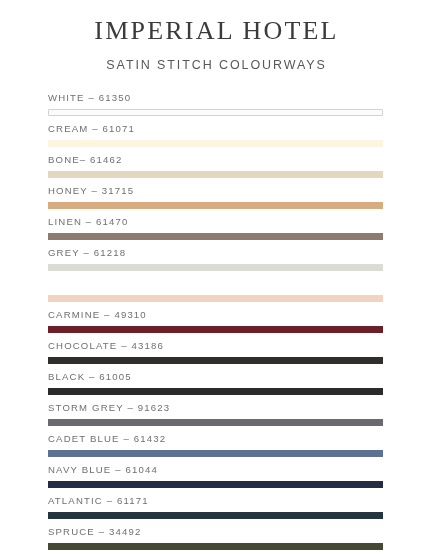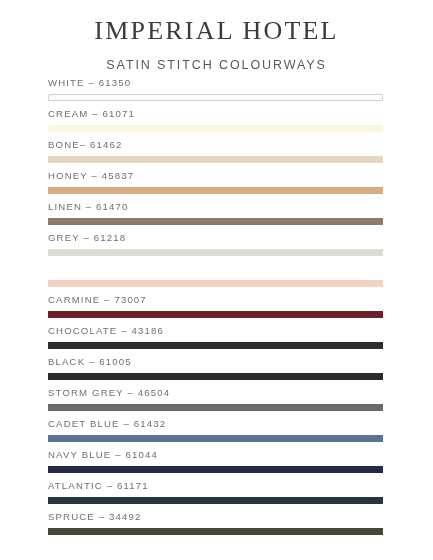--- a/index.html
+++ b/index.html
@@ -42,21 +42,21 @@
     font-size: 12.5px;
     line-height: 15px;
     font-weight: 400;
     letter-spacing: 1.9px;
     color: #58585b;
     white-space: nowrap;
   }
 
   
   .list {
-    margin-top: 2px;
+    margin-top: 17px;
     padding: 0 50px 0 48px;
   }
   .row {
     height: 31px;
     position: relative;
   }
   .row-label {
     font-size: 9.6px;
     line-height: 12px;
     letter-spacing: 1.15px;
@@ -105,21 +105,21 @@
           <div class="swatch" style="background: rgb(250, 246, 223);"></div>
         </div>
       </div>
       <div class="row">
         <div class="row-label">BONE– 61462</div>
         <div class="swatch-wrap">
           <div class="swatch" style="background: rgb(227, 215, 194);"></div>
         </div>
       </div>
       <div class="row">
-        <div class="row-label">HONEY – 45837</div>
+        <div class="row-label">HONEY – 31715</div>
         <div class="swatch-wrap">
           <div class="swatch" style="background: rgb(215, 172, 128);"></div>
         </div>
       </div>
       <div class="row">
         <div class="row-label">LINEN – 61470</div>
         <div class="swatch-wrap">
           <div class="swatch" style="background: rgb(141, 124, 109);"></div>
         </div>
       </div>
@@ -128,39 +128,39 @@
         <div class="swatch-wrap">
           <div class="swatch" style="background: rgb(220, 220, 214);"></div>
         </div>
       </div>
       <div class="row">
         <div class="swatch-wrap">
           <div class="swatch" style="background: rgb(242, 211, 193);"></div>
         </div>
       </div>
       <div class="row">
-        <div class="row-label">CARMINE – 73007</div>
+        <div class="row-label">CARMINE – 49310</div>
         <div class="swatch-wrap">
           <div class="swatch" style="background: rgb(107, 31, 43);"></div>
         </div>
       </div>
       <div class="row">
         <div class="row-label">CHOCOLATE – 43186</div>
         <div class="swatch-wrap">
           <div class="swatch" style="background: rgb(47, 46, 44);"></div>
         </div>
       </div>
       <div class="row">
         <div class="row-label">BLACK – 61005</div>
         <div class="swatch-wrap">
           <div class="swatch" style="background: rgb(43, 43, 43);"></div>
         </div>
       </div>
       <div class="row">
-        <div class="row-label">STORM GREY – 46504</div>
+        <div class="row-label">STORM GREY – 91623</div>
         <div class="swatch-wrap">
           <div class="swatch" style="background: rgb(106, 106, 110);"></div>
         </div>
       </div>
       <div class="row">
         <div class="row-label">CADET BLUE – 61432</div>
         <div class="swatch-wrap">
           <div class="swatch" style="background: rgb(92, 114, 147);"></div>
         </div>
       </div>

